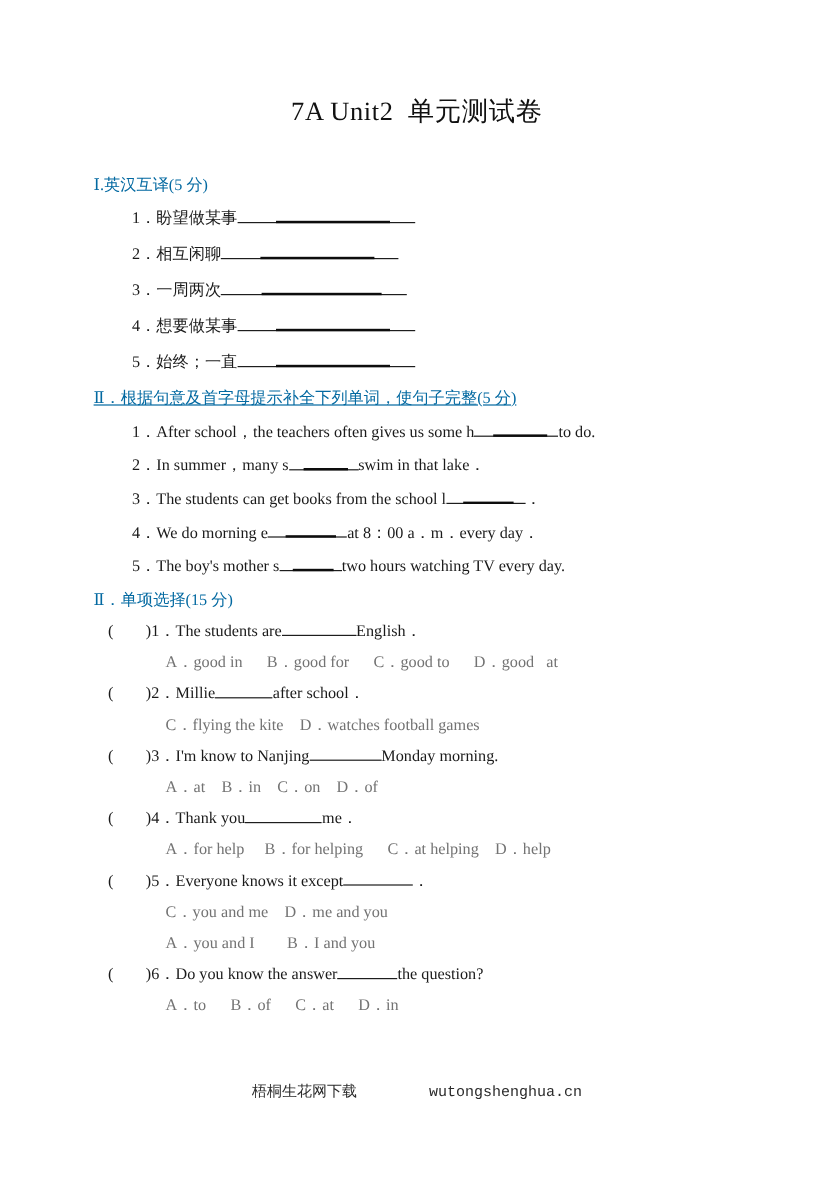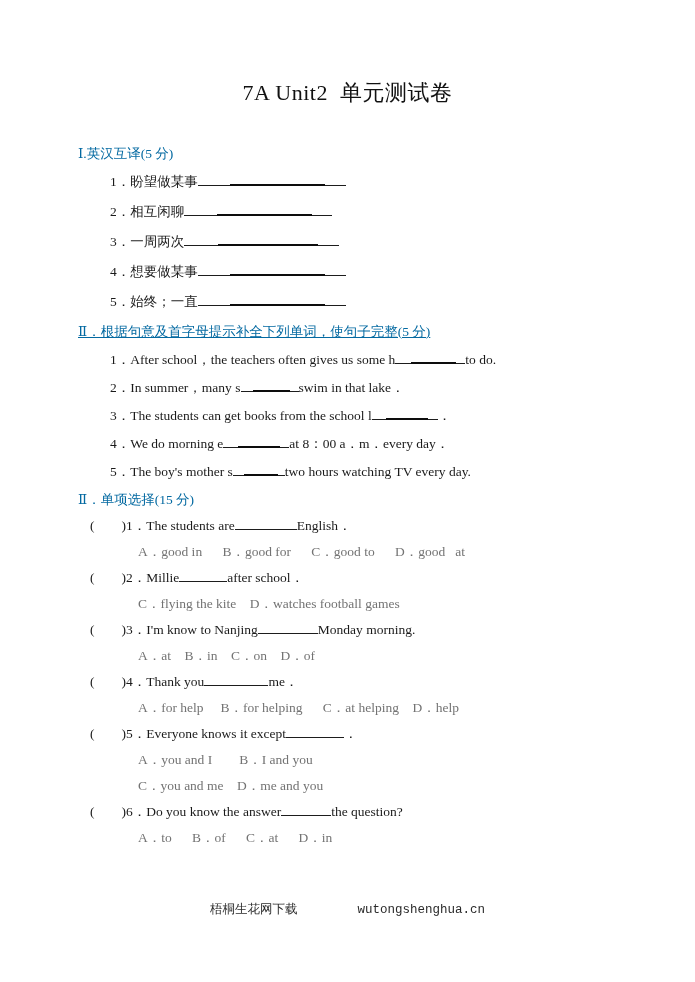--- a/index.html
+++ b/index.html
@@ -206,22 +206,22 @@
       <div class="mc-opts">A．at    B．in    C．on    D．of</div>
 
       <div class="mc-q">
         <span class="paren">(        )</span><span>4．</span><span>Thank you</span><span class="blank plain" style="width:64px"></span><span>me．</span>
       </div>
       <div class="mc-opts">A．for help     B．for helping      C．at helping    D．help</div>
 
       <div class="mc-q">
         <span class="paren">(        )</span><span>5．</span><span>Everyone knows it except</span><span class="blank plain" style="width:58px"></span><span>．</span>
       </div>
+      <div class="mc-opts">C．you and me    D．me and you</div>
       <div class="mc-opts">A．you and I        B．I and you</div>
-      <div class="mc-opts">C．you and me    D．me and you</div>
 
       <div class="mc-q">
         <span class="paren">(        )</span><span>6．</span><span>Do you know the answer</span><span class="blank plain" style="width:50px"></span><span>the question?</span>
       </div>
       <div class="mc-opts">A．to      B．of      C．at      D．in</div>
 
     </div>
   </div>
 
   <div class="footer">梧桐生花网下载        wutongshenghua.cn</div>

